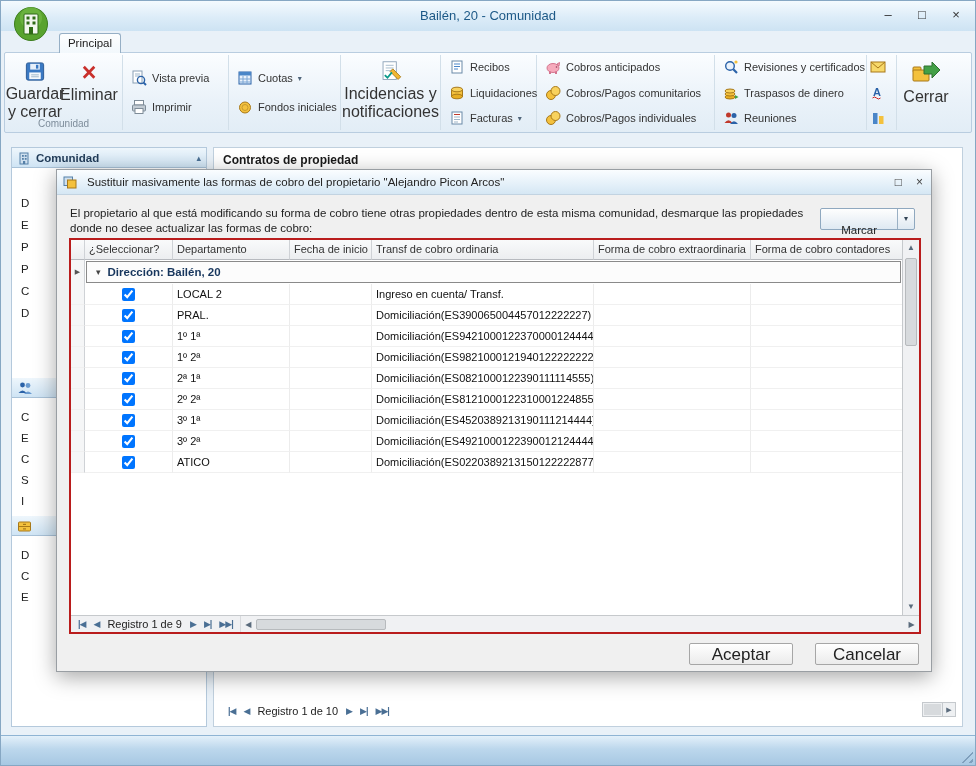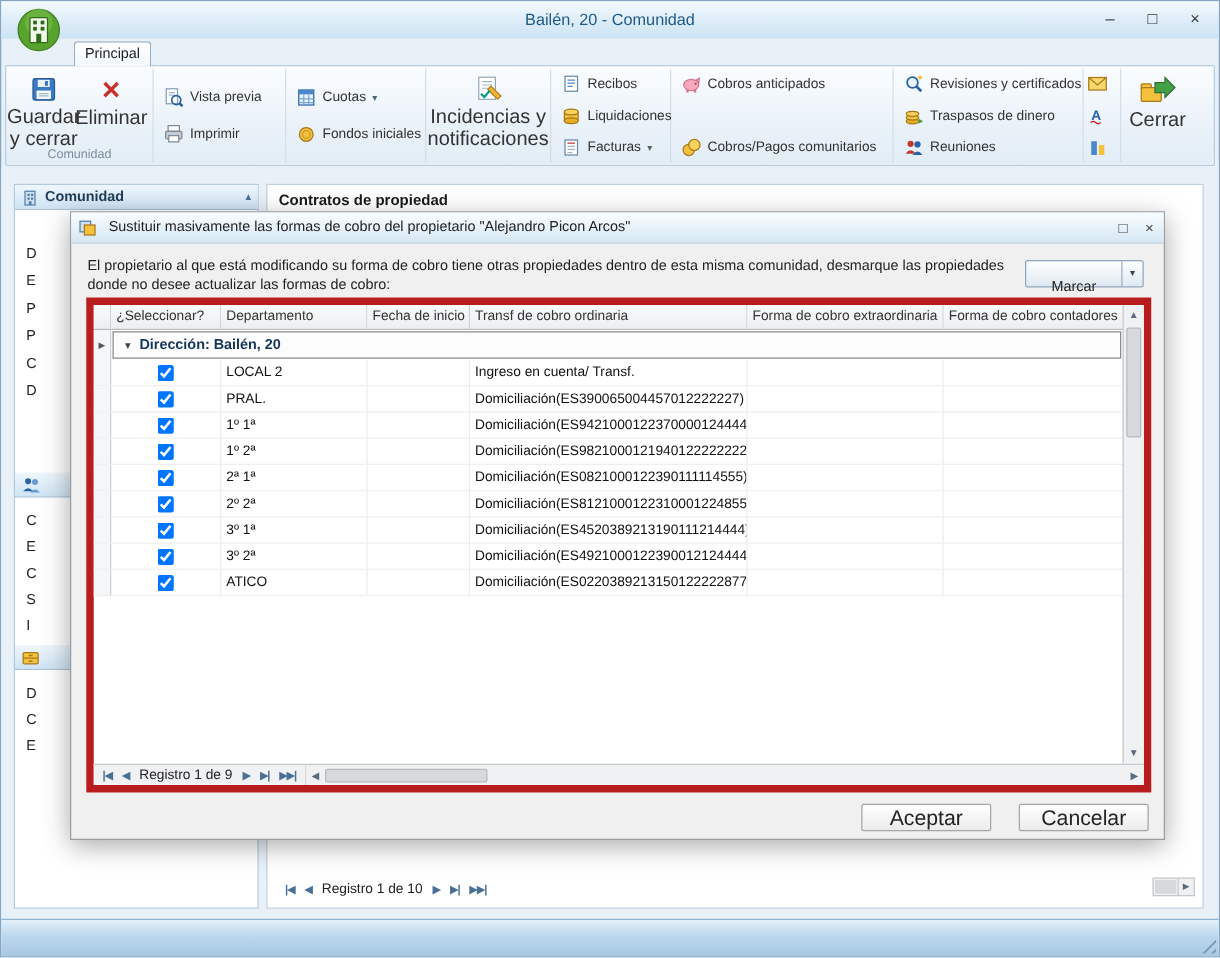--- a/index.html
+++ b/index.html
@@ -79,21 +79,21 @@
   .msg { position: absolute; left: 13px; top: 36px; width: 748px; font-size: 11.5px;
     color: #222; line-height: 15px; }
   .marcar { position: absolute; right: 16px; top: 38px; height: 22px; display: flex;
     border: 1px solid #8fa8bf; border-radius: 2px; background: linear-gradient(#fefefe, #dfe9f2);
     font-size: 11.5px; color: #222; cursor: default; }
   .marcar-main { padding: 11px 20px; line-height: 20px; }
   .marcar-arrow { width: 17px; border-left: 1px solid #9ab0c4; text-align: center;
     line-height: 20px; font-size: 8px; color: #345; }
 
   .grid { position: absolute; left: 12px; top: 68px; width: 852px; height: 396px;
-    background: #fff; border: 6px solid #b91c1c; }
+    background: #fff; border: 2px solid #b91c1c; }
   .ghead { display: flex; height: 20px; }
   .hc { background: linear-gradient(#f9fafb, #eceef0); border-right: 1px solid #cfd2d6;
     border-bottom: 1px solid #b7babf; font-size: 11px; color: #333; padding: 0 4px;
     line-height: 19px; white-space: nowrap; overflow: hidden; }
   .c0 { width: 14px; } .c1 { width: 88px; } .c2 { width: 117px; } .c3 { width: 82px; }
   .c4 { width: 222px; } .c5 { width: 157px; } .c6 { flex: 1; }
   .grouprow { display: flex; height: 24px; }
   .mkcell { width: 14px; background: #f5f6f7; border-right: 1px solid #cfd2d6;
     font-size: 7px; color: #555; display: flex; align-items: center; justify-content: center; }
   .gr-box { flex: 1; margin: 1px 1px 1px 1px; border: 1px solid #8a8a8a; background: #fcfcfc;
@@ -280,20 +280,27 @@
           </svg>
           <span>Cobros anticipados</span>
         </div>
         <div class="smallbtn">
           <svg width="16" height="16" viewBox="0 0 16 16">
             <circle cx="6" cy="10" r="4.5" fill="#f4c13d" stroke="#a8791a"></circle>
             <circle cx="10.5" cy="6" r="4.5" fill="#f8d25e" stroke="#a8791a"></circle>
           </svg>
           <span>Cobros/Pagos comunitarios</span>
         </div>
+        <div class="smallbtn">
+          <svg width="16" height="16" viewBox="0 0 16 16">
+            <circle cx="6" cy="10" r="4.5" fill="#f4c13d" stroke="#a8791a"></circle>
+            <circle cx="10.5" cy="6" r="4.5" fill="#f8d25e" stroke="#a8791a"></circle>
+          </svg>
+          <span>Cobros/Pagos individuales</span>
+        </div>
       </div>
     </div>
 
     <div class="rgroup" style="width:152px;">
       <div class="rg-col3">
         <div class="smallbtn">
           <svg width="16" height="16" viewBox="0 0 16 16">
             <circle cx="7" cy="7" r="4.3" fill="#eaf2fb" stroke="#2a62a8" stroke-width="1.4"></circle>
             <line x1="10.3" y1="10.3" x2="14" y2="14" stroke="#2a62a8" stroke-width="2.2"></line>
             <circle cx="13" cy="3" r="1.6" fill="#f4c13d"></circle>

